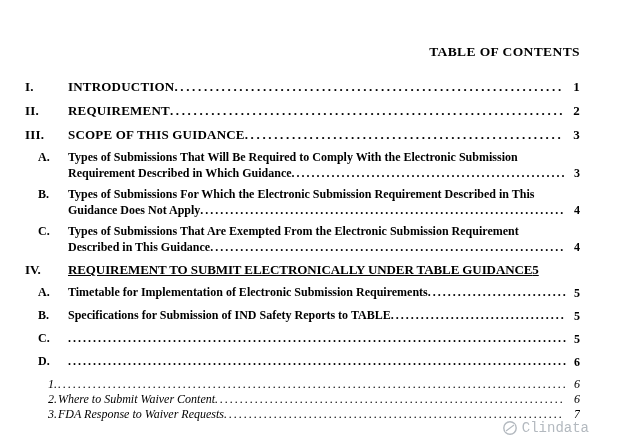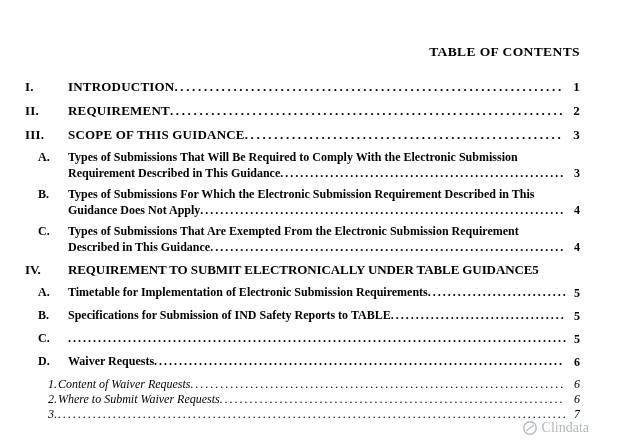--- a/index.html
+++ b/index.html
@@ -72,30 +72,31 @@
     height: 15px;
     padding-left: 33px;
     margin-bottom: 0;
   }
   .lvl3 .num { left: 23px; }
   .nodots {
     overflow: visible;
     white-space: nowrap;
     padding-right: 0;
     letter-spacing: -0.1px;
+    text-decoration: underline;
   }
   .nodots .page-num { position: static; background: none; padding: 0; }
   .watermark {
     position: absolute;
     right: 36px;
     bottom: 11px;
     display: flex;
     align-items: center;
     gap: 4px;
-    font-family: Liberation Serif, serif;
+    font-family: Liberation Mono, monospace;
     font-size: 14px;
     color: #b3b9bf;
   }
   .watermark svg { display: block; }
 </style>
 </head>
 <body>
 
 <div class="page">
   <div class="content">
@@ -108,21 +109,21 @@
 
     <div class="entry lvl1">
       <span class="num">II.</span><span class="label">REQUIREMENT</span><span class="leader"></span><span class="page-num">2</span>
     </div>
 
     <div class="entry lvl1">
       <span class="num">III.</span><span class="label">SCOPE OF THIS GUIDANCE</span><span class="leader"></span><span class="page-num">3</span>
     </div>
 
     <div class="entry lvl2 lines-2">
-      <span class="num">A.</span><span class="label">Types of Submissions That Will Be Required to Comply With the Electronic Submission Requirement Described in This Guidance</span><span class="leader"></span><span class="page-num">3</span>
+      <span class="num">A.</span><span class="label">Types of Submissions That Will Be Required to Comply With the Electronic Submission Requirement Described in Which Guidance</span><span class="leader"></span><span class="page-num">3</span>
     </div>
 
     <div class="entry lvl2 lines-2">
       <span class="num">B.</span><span class="label">Types of Submissions For Which the Electronic Submission Requirement Described in This Guidance Does Not Apply</span><span class="leader"></span><span class="page-num">4</span>
     </div>
 
     <div class="entry lvl2 lines-2">
       <span class="num">C.</span><span class="label">Types of Submissions That Are Exempted From the Electronic Submission Requirement Described in This Guidance</span><span class="leader"></span><span class="page-num">4</span>
     </div>
 
@@ -136,33 +137,33 @@
 
     <div class="entry lvl2">
       <span class="num">B.</span><span class="label">Specifications for Submission of IND Safety Reports to TABLE</span><span class="leader"></span><span class="page-num">5</span>
     </div>
 
     <div class="entry lvl2">
       <span class="num">C.</span><span class="leader"></span><span class="page-num">5</span>
     </div>
 
     <div class="entry lvl2">
-      <span class="num">D.</span><span class="label">Waiver Requests</span><span class="leader"></span><span class="page-num">6</span>
+      <span class="num">D.</span><span class="leader"></span><span class="page-num">6</span>
     </div>
 
     <div class="entry lvl3">
-      <span class="num">1.</span><span class="label">Content of Waiver Requests</span><span class="leader"></span><span class="page-num">6</span>
+      <span class="num">1.</span><span class="leader"></span><span class="page-num">6</span>
     </div>
 
     <div class="entry lvl3">
-      <span class="num">2.</span><span class="label">Where to Submit Waiver Requests</span><span class="leader"></span><span class="page-num">6</span>
+      <span class="num">2.</span><span class="label">Where to Submit Waiver Content</span><span class="leader"></span><span class="page-num">6</span>
     </div>
 
     <div class="entry lvl3">
-      <span class="num">3.</span><span class="leader"></span><span class="page-num">7</span>
+      <span class="num">3.</span><span class="label">FDA Response to Waiver Requests</span><span class="leader"></span><span class="page-num">7</span>
     </div>
 
   </div>
 
   <div class="watermark">
     <span>
       <svg width="16" height="16" viewBox="0 0 16 16" fill="none">
         <circle cx="8" cy="8" r="6.2" stroke="#b3b9bf" stroke-width="1.4"></circle>
         <path d="M3.5 11.5 L12.5 4.5" stroke="#ffffff" stroke-width="2.2"></path>
         <path d="M4 11 L12 5" stroke="#b3b9bf" stroke-width="1.1"></path>

